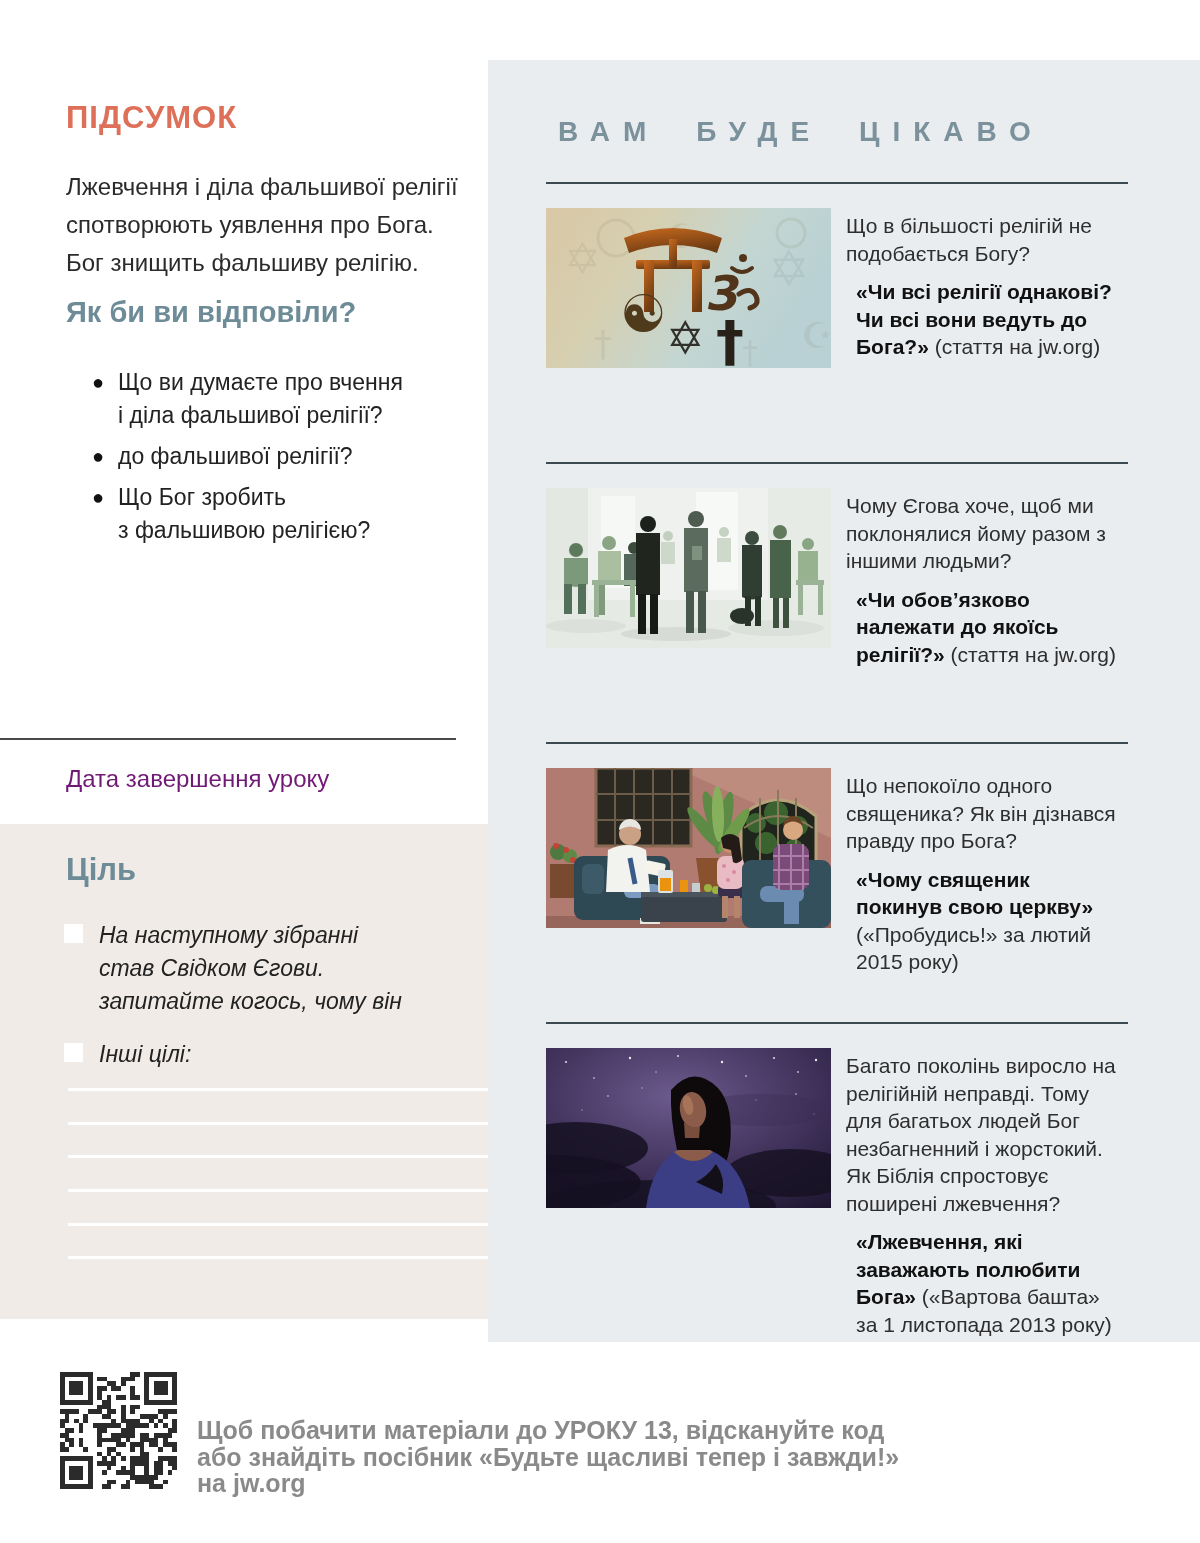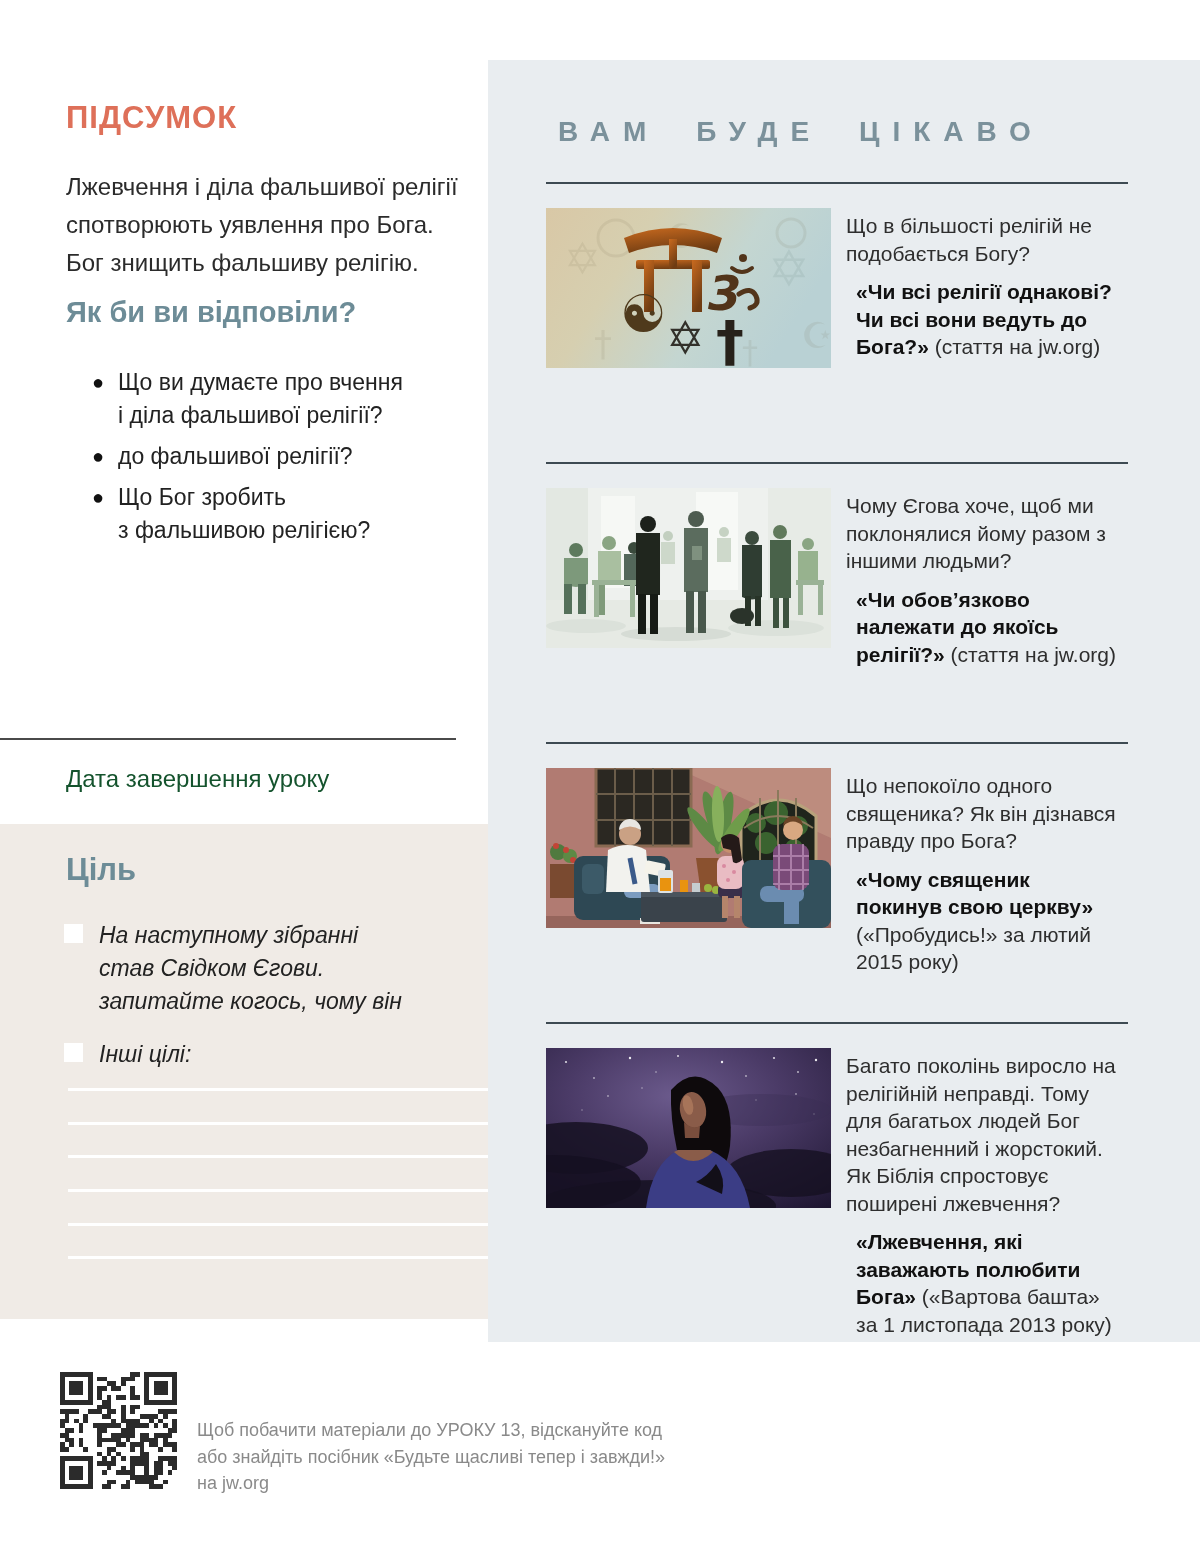--- a/index.html
+++ b/index.html
@@ -9,21 +9,21 @@
   
   .summary-title{position:absolute;left:66px;top:100px;margin:0;
     font-size:31px;font-weight:bold;letter-spacing:1px;color:#de7059;}
   .summary-text{position:absolute;left:66px;top:168px;font-size:24px;line-height:38px;color:#2b2b2b;}
   .q-title{position:absolute;left:66px;top:296px;margin:0;
     font-size:29px;font-weight:bold;color:#6d8c97;}
   .q-list{position:absolute;left:66px;top:366px;width:370px;margin:0;padding:0;list-style:none;}
   .q-list li{position:relative;padding-left:52px;font-size:23px;line-height:33px;margin-bottom:8px;color:#222;}
   .q-list li .bullet{position:absolute;left:26px;top:0;font-size:20px;color:#111;}
   .date-rule{position:absolute;left:0;top:738px;width:456px;height:2px;background:#4a4a4a;}
-  .date-label{position:absolute;left:66px;top:765px;font-size:24px;color:#14532d;}
+  .date-label{position:absolute;left:66px;top:765px;font-size:24px;color:#701a75;}
 
   .goal-box{position:absolute;left:0;top:824px;width:543px;height:495px;background:#f0ebe6;}
   .goal-title{position:absolute;left:66px;top:28px;margin:0;
     font-size:31px;font-weight:bold;color:#6d8c97;}
   .goal-item{position:absolute;left:64px;display:flex;gap:16px;}
   .goal-item .checkbox{flex:none;width:19px;height:19px;background:#fff;margin-top:5px;}
   .goal-item .gtext{font-size:23px;line-height:33px;color:#222;font-style:italic;}
   .goal-item1{top:95px;}
   .goal-item2{top:214px;}
   .goal-line{position:absolute;left:68px;right:10px;height:3px;background:#fff;}
@@ -37,22 +37,22 @@
   .interest-item .row{margin-top:24px;display:flex;gap:15px;align-items:flex-start;}
   .thumb{width:285px;height:160px;flex:none;display:block;}
   .itxt{flex:1;padding-top:4px;font-size:21px;line-height:27.5px;color:#2e2e2e;}
   .itxt .q{margin:0 0 11px 0;}
   .itxt .t{margin:10px;}
   .itxt .t .bold{font-weight:bold;color:#111;}
   .item-1{top:122px;} .item-2{top:402px;} .item-3{top:682px;} .item-4{top:962px;}
 
   
   .qr{position:absolute;left:60px;top:1372px;width:117px;height:117px;shape-rendering:crispEdges;}
-  .footer-text{position:absolute;left:197px;top:1417px;font-size:18px;line-height:26.5px;
-    font-weight:400;color:#8a8a8a;}
+  .footer-text{position:absolute;left:197px;top:1417px;font-size:25px;line-height:26.5px;
+    font-weight:700;color:#8a8a8a;}
 </style>
 </head>
 <body>
 
 <div class="page">
 
   <h1 class="summary-title">ПІДСУМОК</h1>
 
   <div class="summary-text">
     <div>Лжевчення і діла фальшивої релігії</div>

